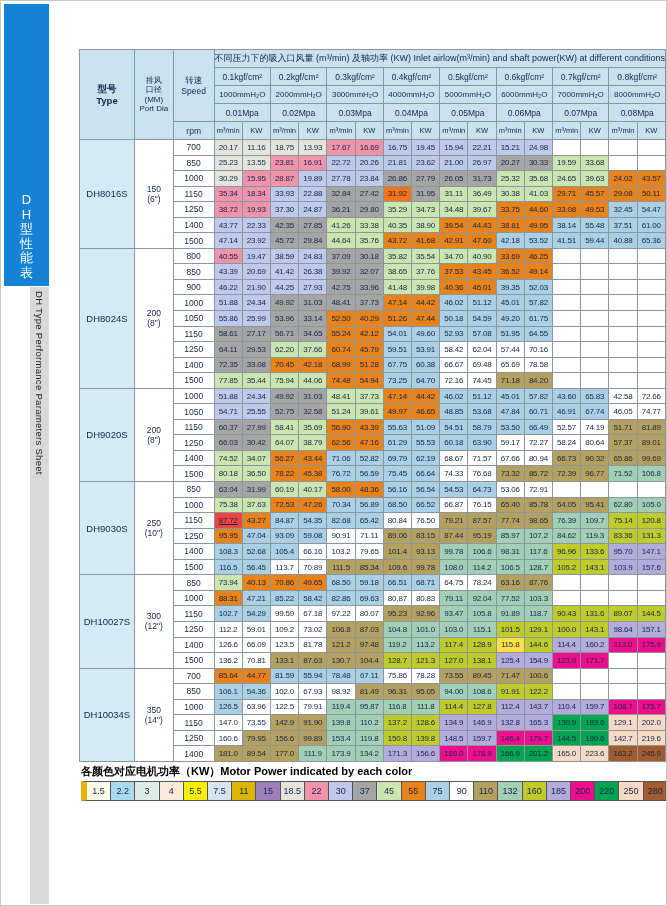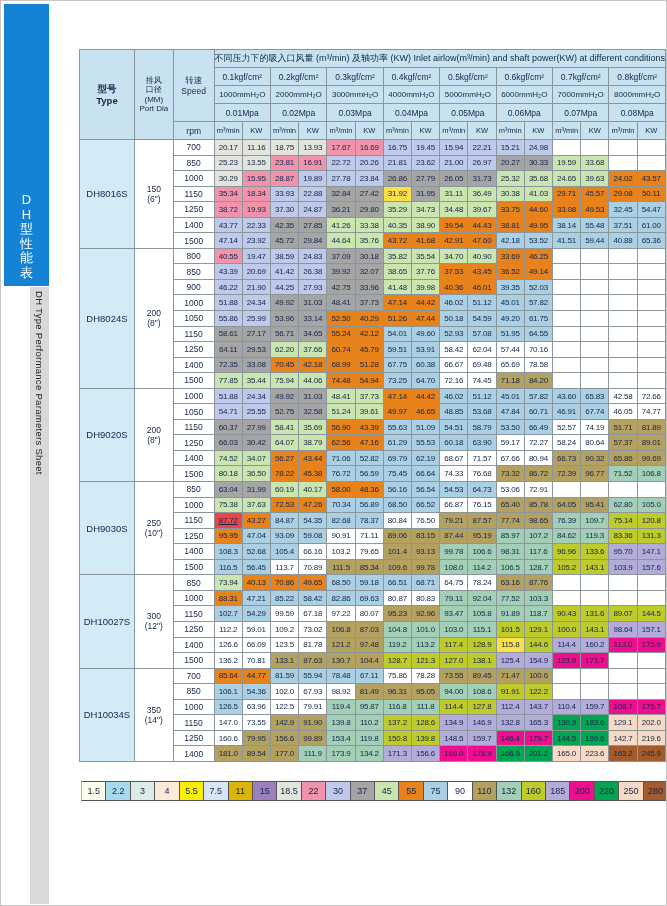--- a/index.html
+++ b/index.html
@@ -24,21 +24,21 @@
   td.port-hd{font-size:8px;line-height:9.5px;}
   td.speed-hd{font-size:8.5px;line-height:11px;}
   td.rpmu{font-size:8.5px;}
   td.model-cell{background:#d3eaf7;font-size:9.5px;}
   td.port-cell{background:#fff;font-size:8.5px;line-height:10px;}
   td.rpm-cell{background:#fff;font-size:8.5px;}
   td.val{font-size:8px;letter-spacing:-0.2px;}
   .legend-title{position:absolute;left:80px;top:763px;font-size:11px;font-weight:600;color:#000;}
   .legend-bar{position:absolute;left:80px;top:780px;width:587px;height:20px;display:flex;box-sizing:border-box;}
   .legend-bar .chip{flex:1;border:1px solid #555;border-left:none;box-sizing:border-box;font-size:9px;line-height:18px;text-align:center;color:#15254a;}
-  .legend-bar .chip:first-child{border-left:1px solid #eab308;}
+  .legend-bar .chip:first-child{border-left:6px solid #eab308;}
 </style>
 </head>
 <body>
 
 <div class="page">
   <div class="sidebar-blue" id="sidebar-cn">
       <div class="cn-char">D</div>
       <div class="cn-char">H</div>
       <div class="cn-char">型</div>
       <div class="cn-char">性</div>
@@ -202,21 +202,21 @@
           <td class="val" style="background: rgb(232, 130, 26);">43.57</td>
         </tr>
         <tr class="drow">
           <td class="rpm-cell">1150</td>
           <td class="val" style="background: rgb(240, 147, 171);">35.34</td>
           <td class="val" style="background: rgb(240, 147, 171);">18.34</td>
           <td class="val" style="background: rgb(191, 201, 233);">33.93</td>
           <td class="val" style="background: rgb(191, 201, 233);">22.88</td>
           <td class="val" style="background: rgb(165, 165, 165);">32.84</td>
           <td class="val" style="background: rgb(165, 165, 165);">27.42</td>
-          <td class="val" style="background: #fde047;">31.92</td>
+          <td class="val" style="background: #f97316;">31.92</td>
           <td class="val" style="background: rgb(165, 165, 165);">31.95</td>
           <td class="val" style="background: rgb(203, 229, 176);">31.11</td>
           <td class="val" style="background: rgb(203, 229, 176);">36.49</td>
           <td class="val" style="background: rgb(203, 229, 176);">30.38</td>
           <td class="val" style="background: rgb(203, 229, 176);">41.03</td>
           <td class="val" style="background: rgb(232, 130, 26);">29.71</td>
           <td class="val" style="background: rgb(232, 130, 26);">45.57</td>
           <td class="val" style="background: rgb(232, 130, 26);">29.08</td>
           <td class="val" style="background: rgb(232, 130, 26);">50.11</td>
         </tr>
@@ -615,21 +615,21 @@
           <td class="val" style="background: rgb(162, 207, 182);">62.80</td>
           <td class="val" style="background: rgb(162, 207, 182);">105.0</td>
         </tr>
         <tr class="drow">
           <td class="rpm-cell">1150</td>
           <td class="val" style="background: #ef4444; text-decoration: underline;">87.72</td>
           <td class="val" style="background: rgb(232, 130, 26);">43.27</td>
           <td class="val" style="background: rgb(171, 208, 227);">84.87</td>
           <td class="val" style="background: rgb(171, 208, 227);">54.35</td>
           <td class="val" style="background: rgb(171, 208, 227);">82.68</td>
-          <td class="val" style="background: rgb(171, 208, 227);">78.37</td>
+          <td class="val" style="background: rgb(171, 208, 227);">65.42</td>
           <td class="val" style="background: rgb(255, 255, 255);">80.84</td>
           <td class="val" style="background: rgb(255, 255, 255);">76.50</td>
           <td class="val" style="background: rgb(181, 161, 95);">79.21</td>
           <td class="val" style="background: rgb(181, 161, 95);">87.57</td>
           <td class="val" style="background: rgb(181, 161, 95);">77.74</td>
           <td class="val" style="background: rgb(181, 161, 95);">98.65</td>
           <td class="val" style="background: rgb(162, 207, 182);">76.39</td>
           <td class="val" style="background: rgb(162, 207, 182);">109.7</td>
           <td class="val" style="background: rgb(191, 203, 43);">75.14</td>
           <td class="val" style="background: rgb(191, 203, 43);">120.8</td>
@@ -925,20 +925,21 @@
           <td class="val" style="background: rgb(0, 165, 81);">166.9</td>
           <td class="val" style="background: rgb(0, 165, 81);">201.2</td>
           <td class="val" style="background: rgb(246, 218, 198);">165.0</td>
           <td class="val" style="background: rgb(246, 218, 198);">223.6</td>
           <td class="val" style="background: rgb(162, 91, 46);">163.2</td>
           <td class="val" style="background: rgb(162, 91, 46);">245.9</td>
         </tr>
       </tbody>
   </table>
 
+  <div class="legend-title">各颜色对应电机功率（KW）Motor Power indicated by each color</div>
   <div class="legend-bar" id="legend-bar">
       <div class="chip" style="background: rgb(252, 252, 235);">1.5</div>
       <div class="chip" style="background: rgb(168, 218, 238);">2.2</div>
       <div class="chip" style="background: rgb(220, 237, 229);">3</div>
       <div class="chip" style="background: rgb(249, 234, 217);">4</div>
       <div class="chip" style="background: rgb(248, 240, 0);">5.5</div>
       <div class="chip" style="background: rgb(215, 229, 243);">7.5</div>
       <div class="chip" style="background: rgb(221, 181, 5);">11</div>
       <div class="chip" style="background: rgb(156, 128, 187);">15</div>
       <div class="chip" style="background: rgb(227, 228, 219);">18.5</div>

